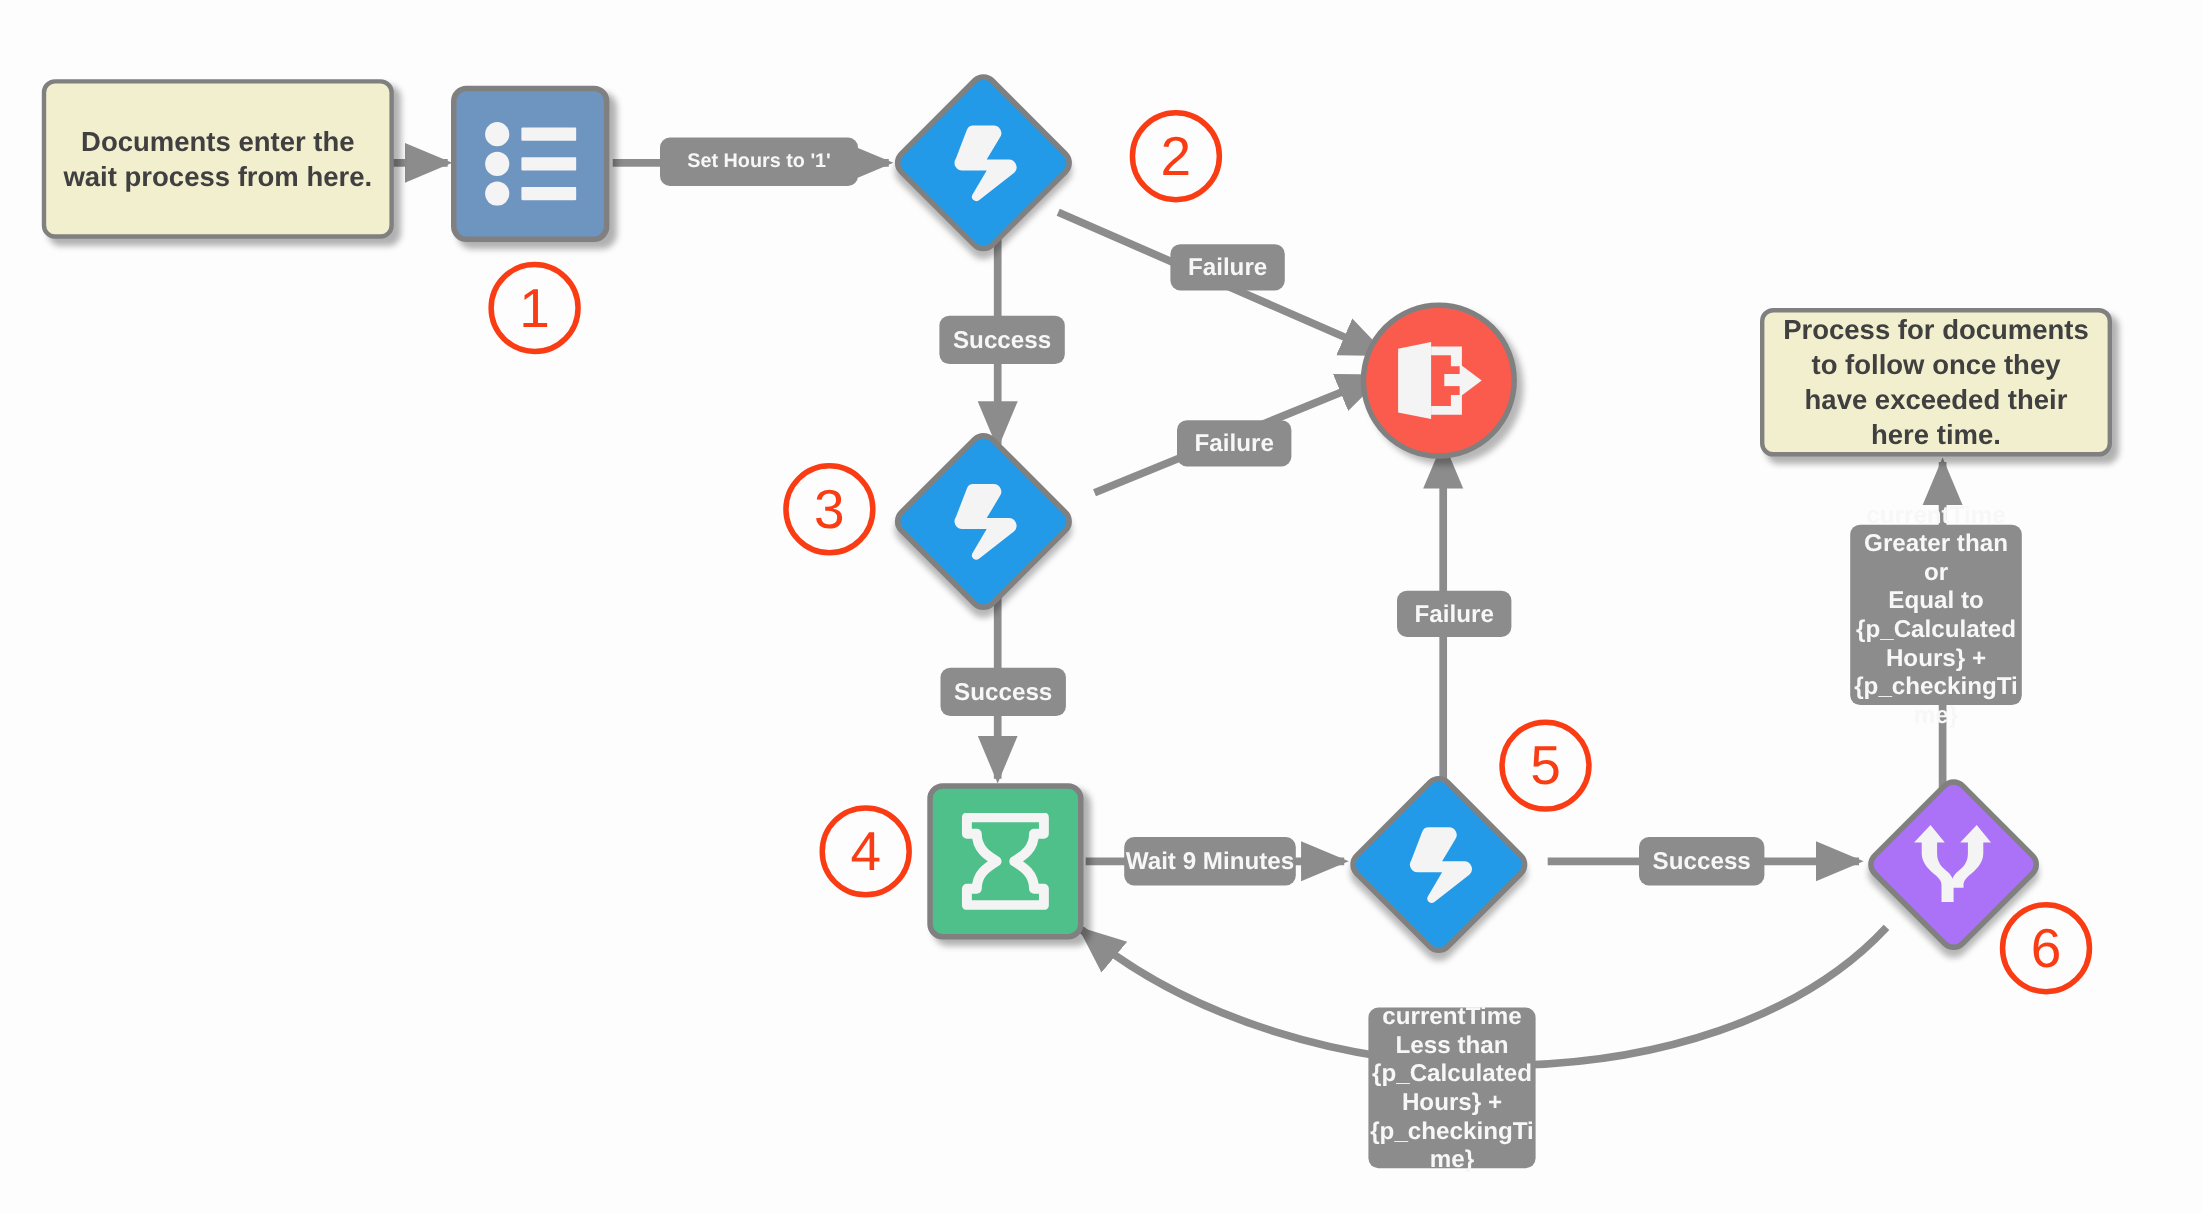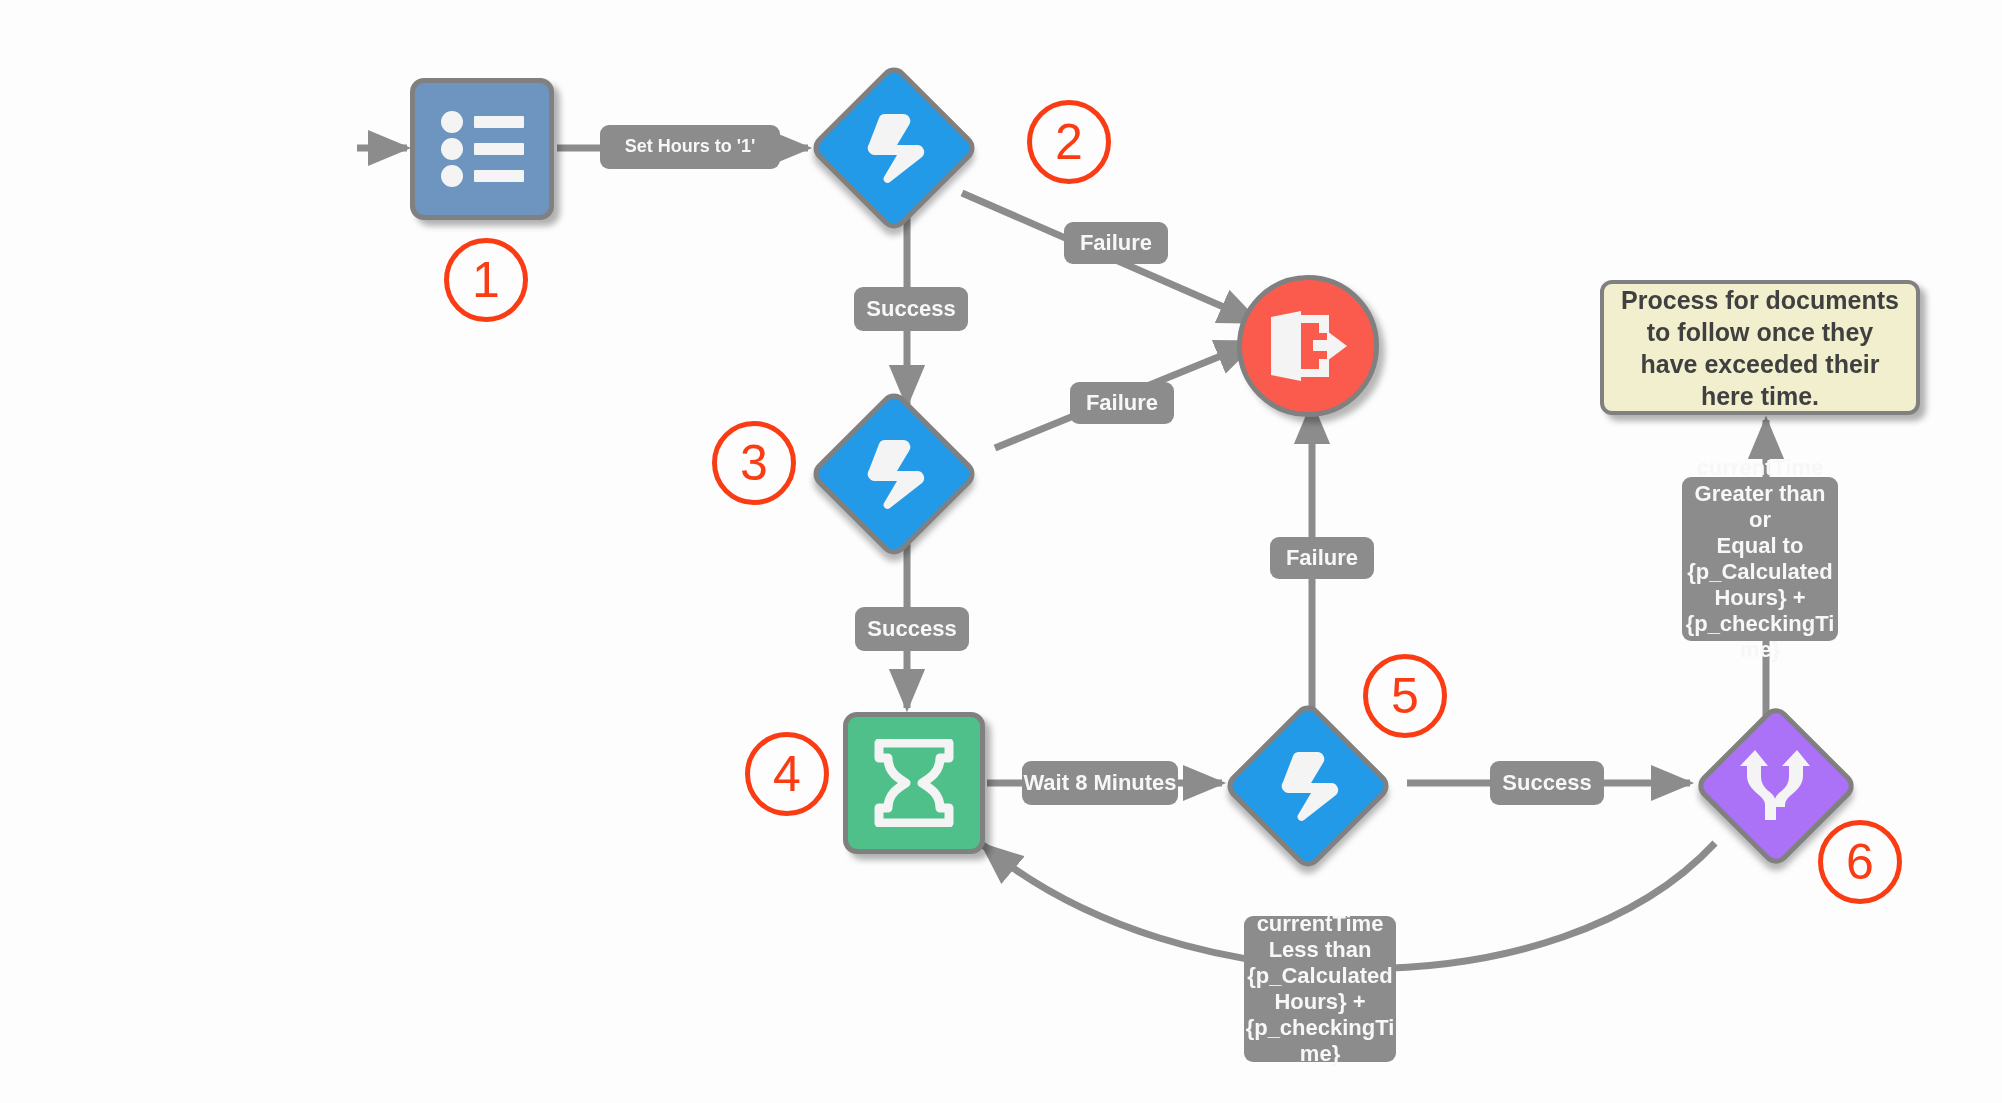--- a/index.html
+++ b/index.html
@@ -163,20 +163,23 @@
       <path d="M1312,718 L1312,405"></path>
 
       <path d="M1407,783 L1690,783"></path>
 
       <path d="M1766,725 L1766,420"></path>
 
       <path d="M1715,843 C1560,1010 1180,1010 983,845"></path>
     </g>
   </svg>
 
+  <div class="node note" style="left:38px; top:72px; width:320px; height:145px; font-size:25px;">
+    <span>Documents enter the wait process from here.</span>
+  </div>
 
   <div class="node note" style="left:1600px; top:280px; width:320px; height:135px; font-size:25px;">
     <span>Process for documents to follow once they have exceeded their here time.</span>
   </div>
 
   <div class="node sqnode blue" style="left:410px; top:78px; width:144px; height:142px;">
     <span class="icon-wrap">
       <svg class="icon-svg" width="84" height="76" viewBox="0 0 84 76" xmlns="http://www.w3.org/2000/svg">
         <circle cx="12" cy="11" r="11" fill="#F4F4F4"></circle>
         <circle cx="12" cy="38" r="11" fill="#F4F4F4"></circle>
@@ -263,21 +266,21 @@
 
   <div class="edge-label" style="left:855px; top:607px; width:114px; height:44px; font-size:22px;">
     <span>Success</span>
   </div>
 
   <div class="edge-label" style="left:1270px; top:537px; width:104px; height:42px; font-size:22px;">
     <span>Failure</span>
   </div>
 
   <div class="edge-label" style="left:1022px; top:761px; width:156px; height:44px; font-size:22px;">
-    <span>Wait 8 Minutes</span>
+    <span>Wait 9 Minutes</span>
   </div>
 
   <div class="edge-label" style="left:1490px; top:761px; width:114px; height:44px; font-size:22px;">
     <span>Success</span>
   </div>
 
   <div class="edge-label" style="left:1682px; top:477px; width:156px; height:164px; font-size:22px; padding:4px 6px;">
     <span>currentTime
 Greater than or
 Equal to

